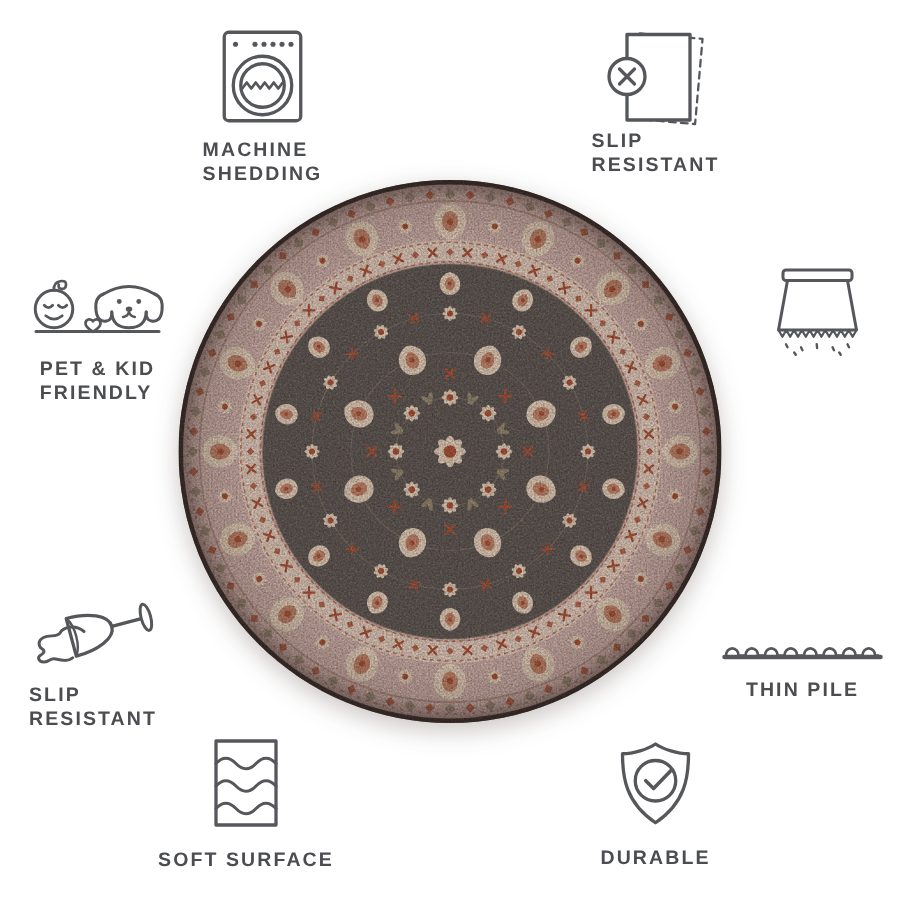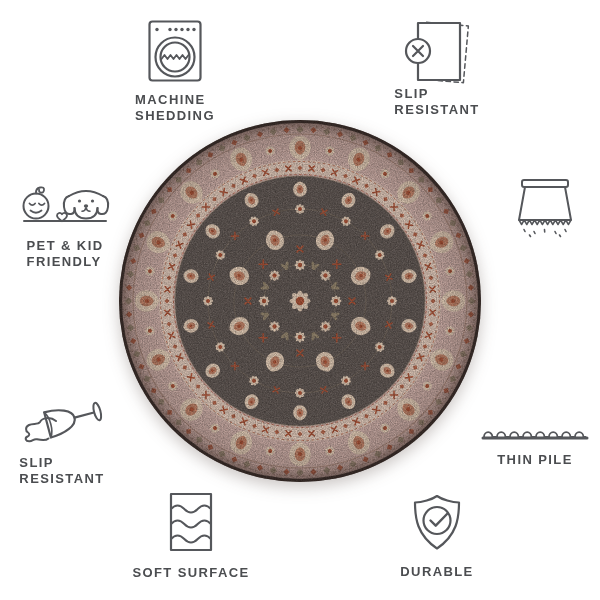--- a/index.html
+++ b/index.html
@@ -9,21 +9,21 @@
   .feature .label{font-size:13px;font-weight:700;letter-spacing:1.4px;
                   line-height:16px;color:#4b4d50;}
   .feature .label div:empty{display:none;}
   .icon-svg{display:block;}
   .f-machine {left:95px;  top:20px;  width:160px; gap:10px;}
   .f-slip    {left:357px; top:14px;  width:160px; gap:2px;}
   .f-pet     {left:-12px; top:176px; width:154px; gap:8px;}
   .f-nonshed {left:465px; top:178px; width:160px; gap:7px;}
   .f-stain   {left:-14px; top:396px; width:152px; gap:5px;}
   .f-thin    {left:455px; top:424px; width:160px; gap:10px;}
-  .f-soft    {left:111px;  top:492px; width:160px; gap:13px;}
+  .f-soft    {left:84px;  top:492px; width:160px; gap:13px;}
   .f-durable {left:357px; top:490px; width:160px; gap:10px;}
   .rug{position:absolute;left:119px;top:120px;width:362px;height:362px;
        filter:drop-shadow(0 5px 8px rgba(60,42,36,0.28));}
   svg{overflow:visible;}
 </style>
 </head>
 <body>
 
 <div class="stage">
 

